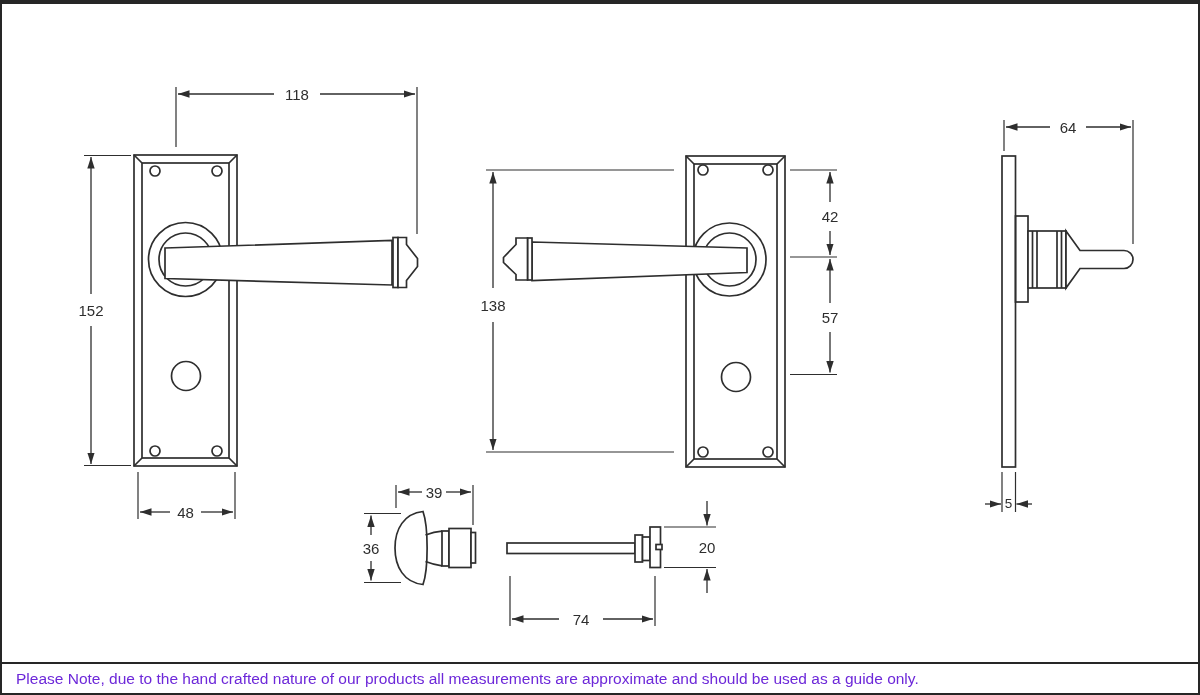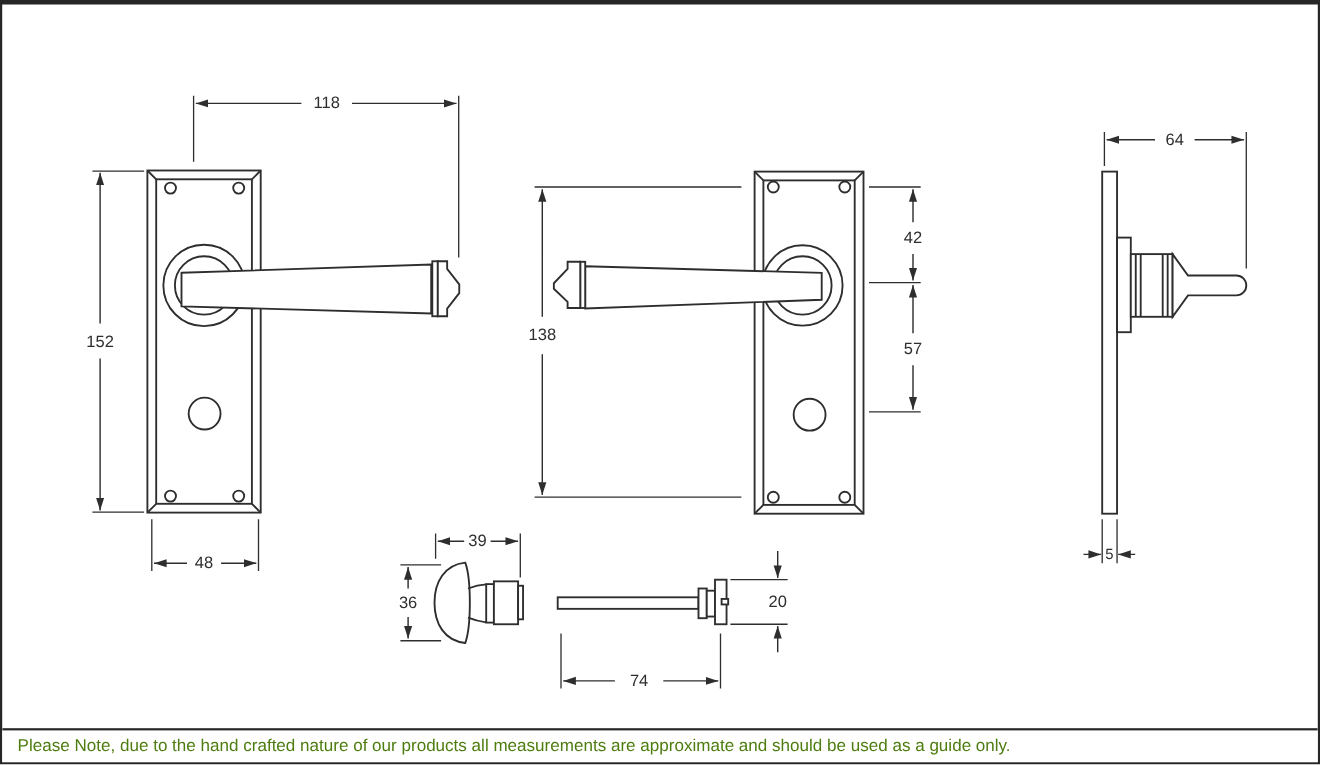--- a/index.html
+++ b/index.html
@@ -17,21 +17,21 @@
   .xl{stroke:#2e2e2e;stroke-width:1.2;fill:none;}
   
   .dim{font-family:"Liberation Sans",sans-serif;font-size:15px;fill:#2e2e2e;
        text-anchor:middle;dominant-baseline:central;}
   .dim.small{font-size:13.5px;}
   .note-bar{
     position:absolute;left:0;right:0;bottom:0;height:31px;box-sizing:border-box;
     border-top:2px solid #262626;display:flex;align-items:center;
     padding:0 14px;background:#fff;
   }
-  .note-text{font-size:15.5px;color:#4d7c0f;white-space:nowrap;}
+  .note-text{font-size:15.5px;color:#6d28d9;white-space:nowrap;}
 </style>
 </head>
 <body>
 
 <div class="page">
 
   <svg class="drawing" viewBox="0 0 1196 658" xmlns="http://www.w3.org/2000/svg">
     <defs>
       <marker id="arr" viewBox="0 0 12 9" refX="11.5" refY="4.5" markerWidth="12" markerHeight="9" markerUnits="userSpaceOnUse" orient="auto">
         <path d="M0,0.8 L11.5,4.5 L0,8.2 Z" fill="#2e2e2e"></path>

